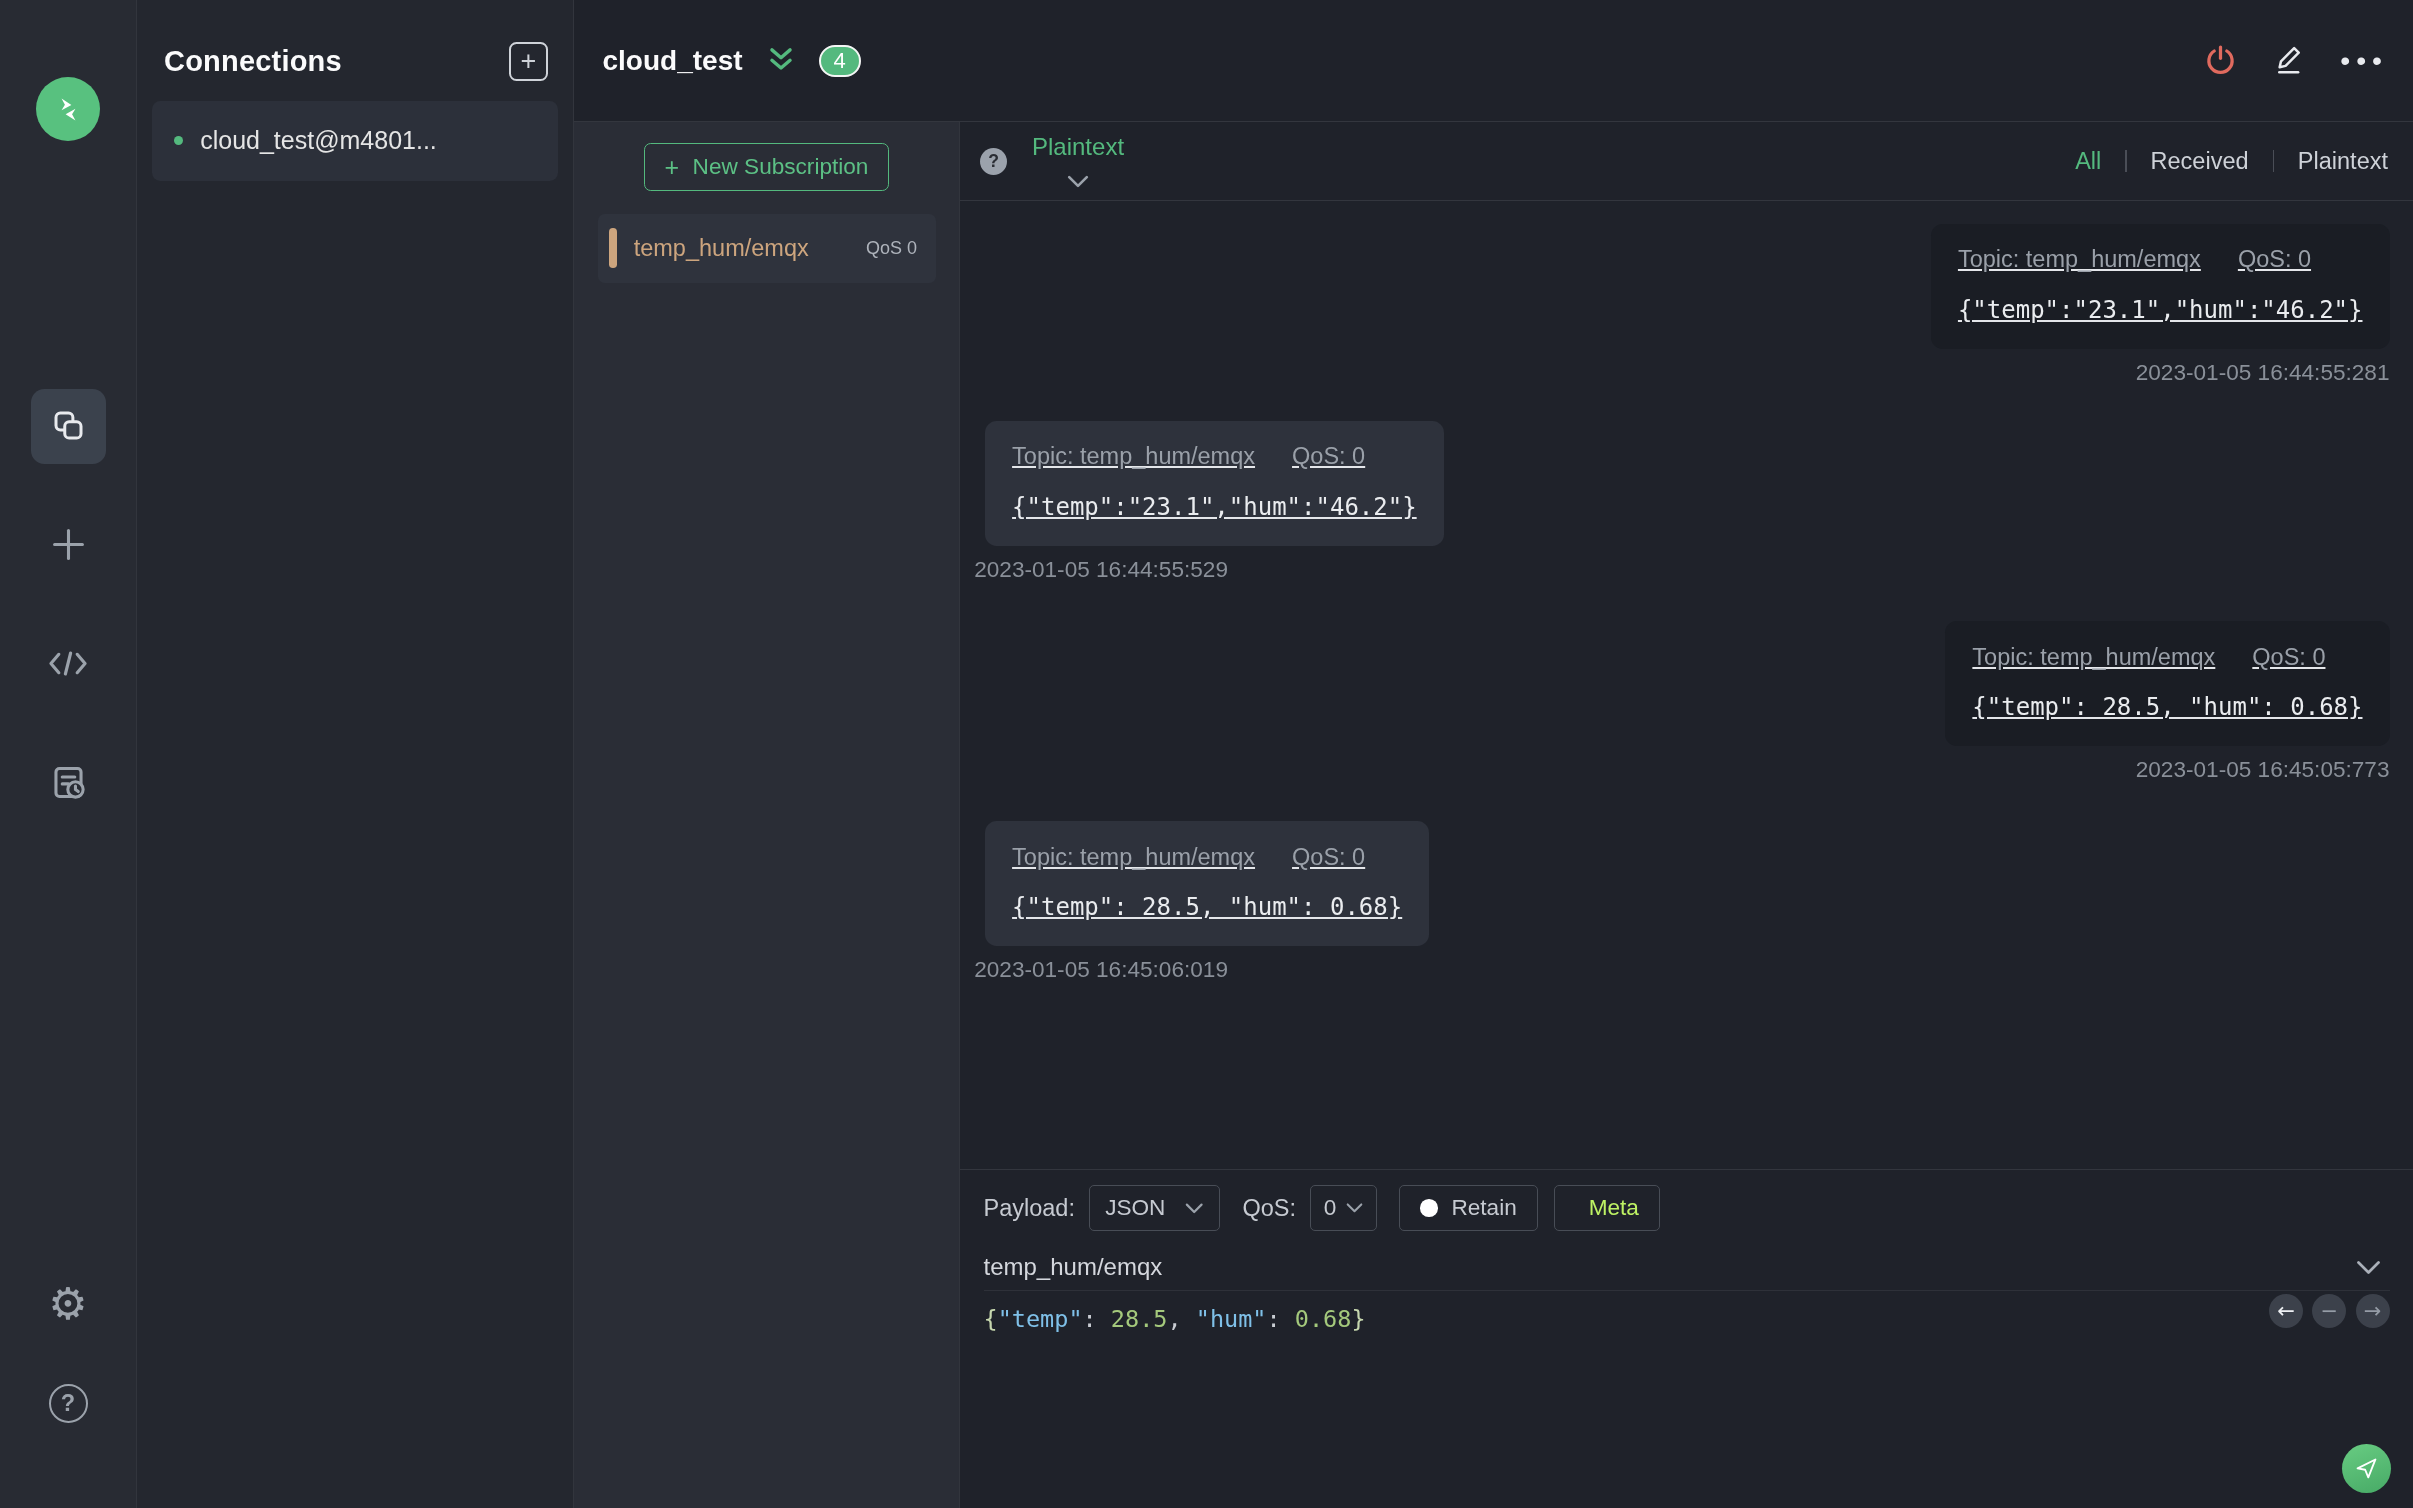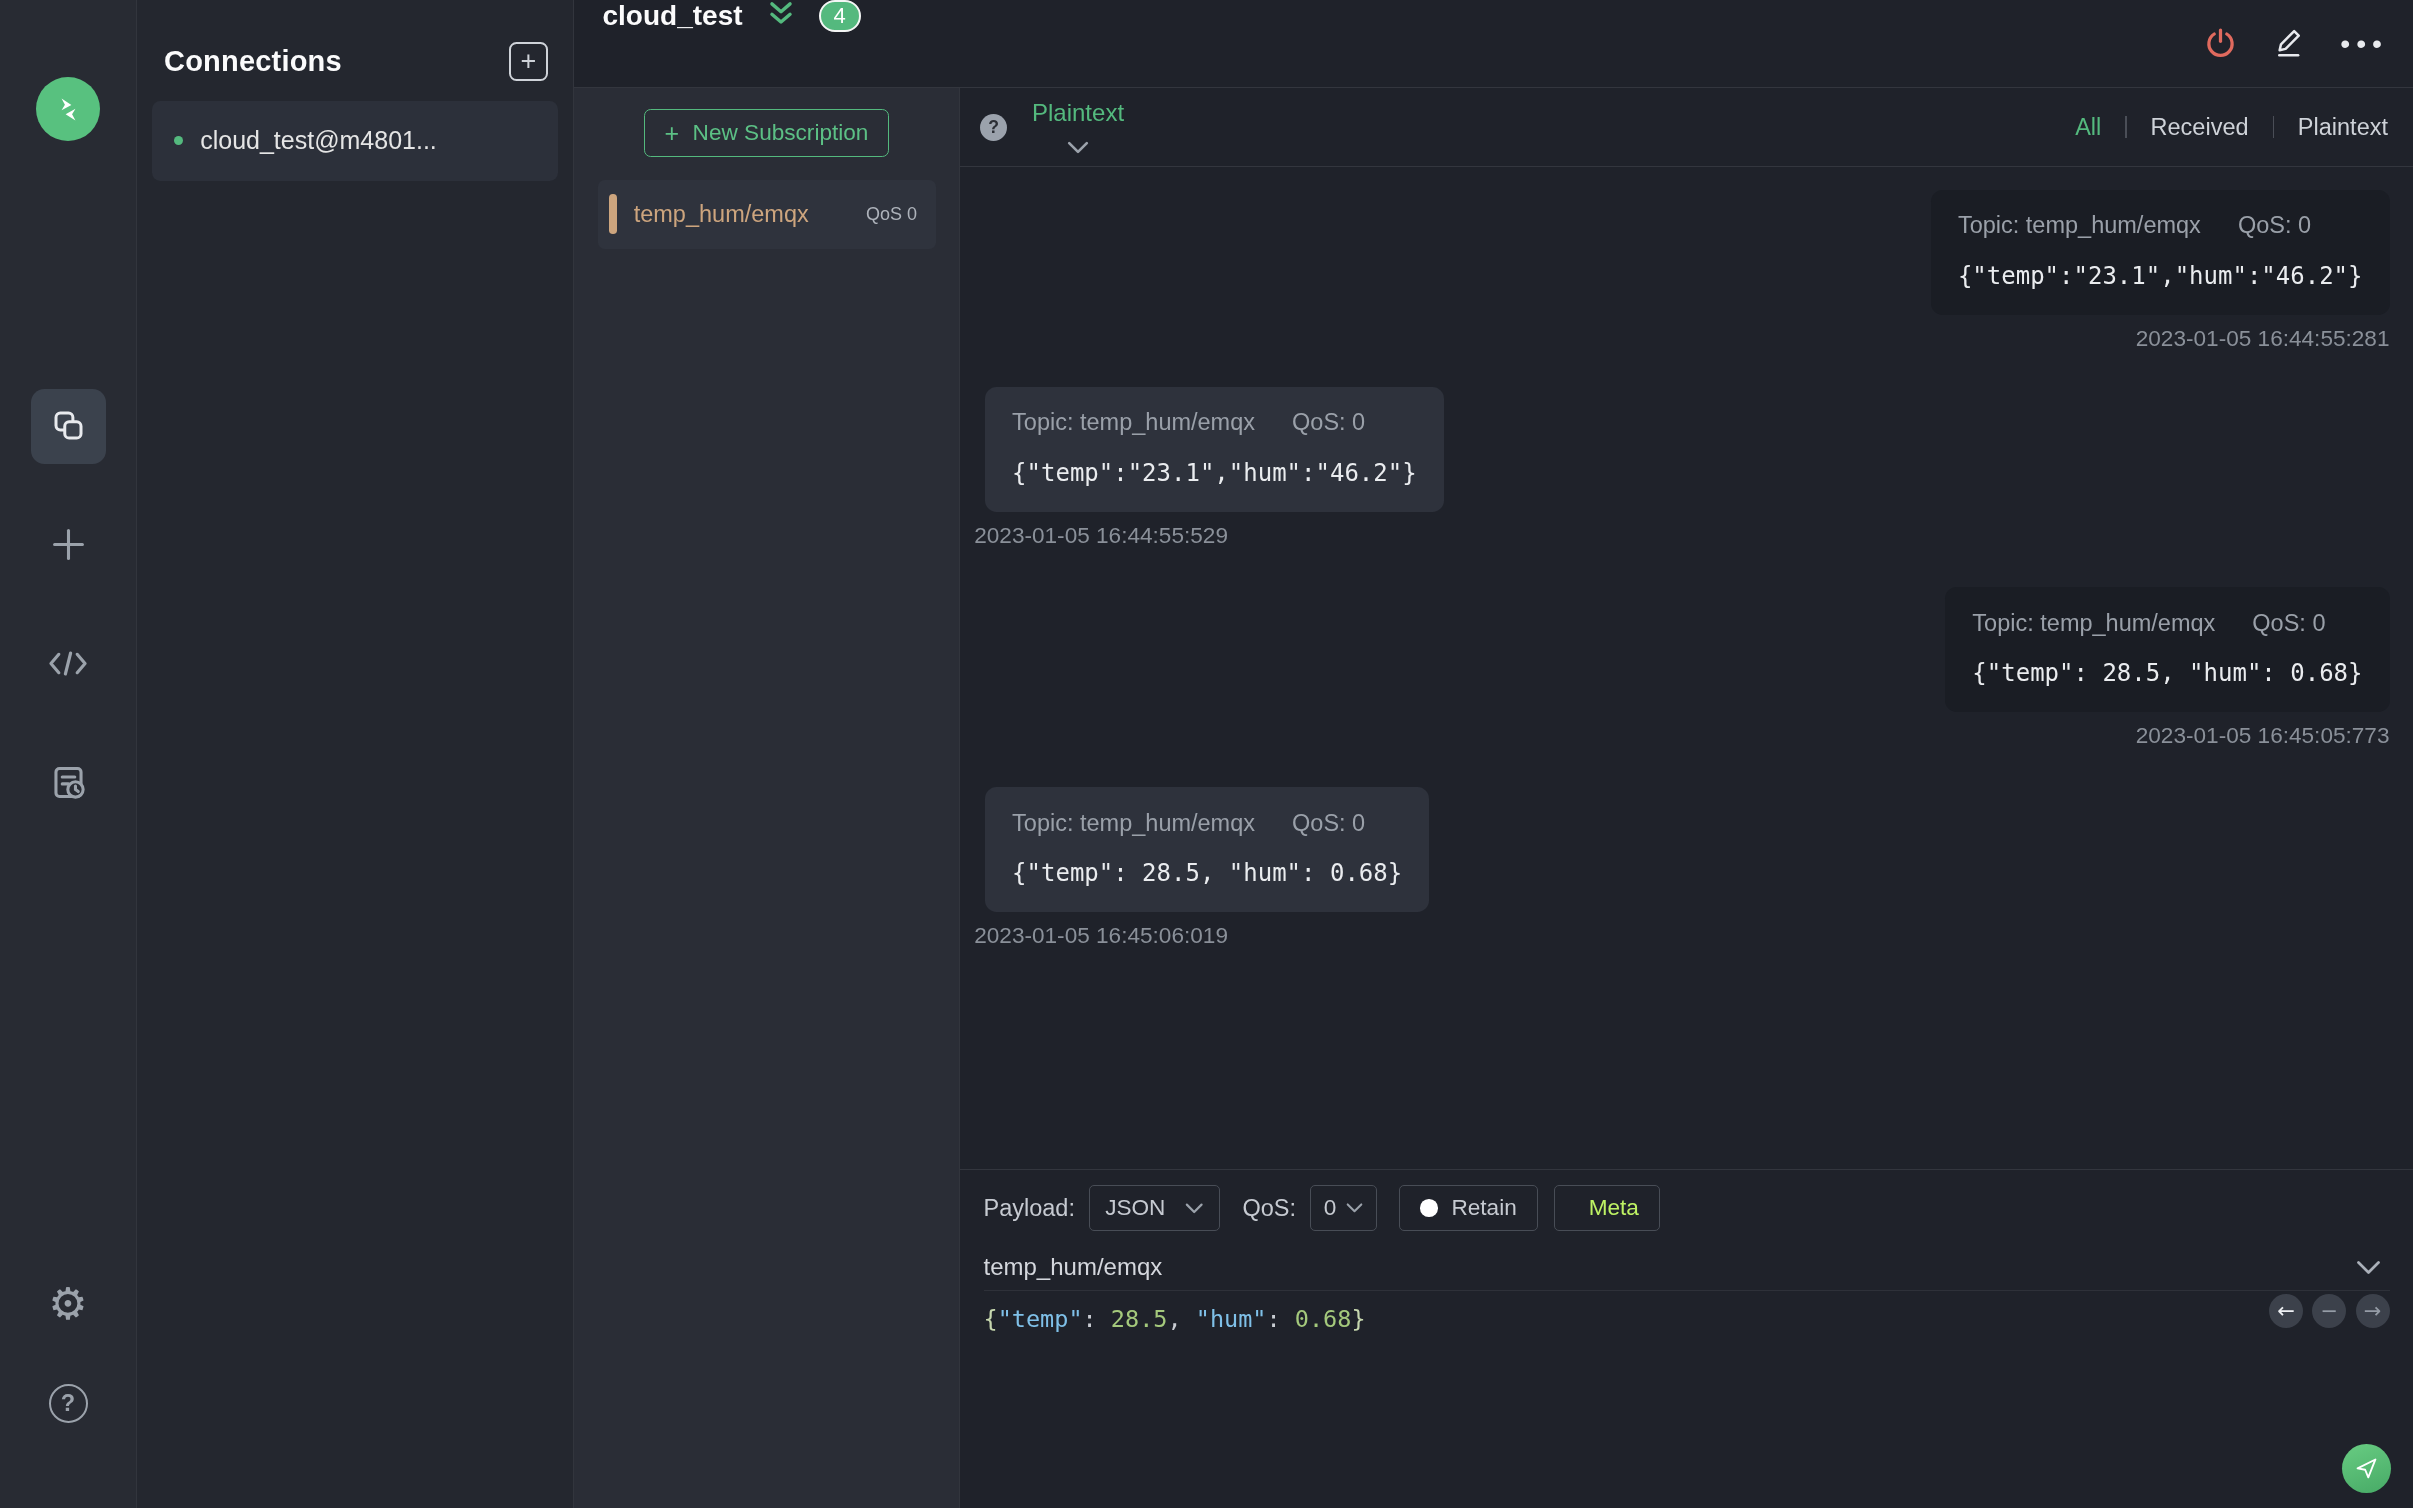--- a/index.html
+++ b/index.html
@@ -32,22 +32,22 @@
   .add-square { width:39px; height:39px; border:2.1px solid #cfd3d9; border-radius:7.5px;
                 background:transparent; color:#cfd3d9; font-size:27px; line-height:1;
                 display:flex; align-items:center; justify-content:center; cursor:pointer; }
   .connection-item { margin:1.7px 15px 0 15px; height:80px; background:#2c303a; border-radius:8.4px;
                      display:flex; align-items:center; padding:0 22px; cursor:pointer; }
   .status-dot { width:9.2px; height:9.2px; border-radius:50%; background:#54b97e; flex:none; }
   .connection-name { margin-left:17px; font-size:25px; color:#e5e5e5; }
 
   
   .main { flex:1; display:flex; flex-direction:column; min-width:0; }
-  .conn-header { height:88px; flex:none; border-bottom:0.8px solid #33363e;
-                 display:flex; padding:0 25px 0 28.5px; }
+  .conn-header { height:122px; flex:none; border-bottom:0.8px solid #33363e;
+                 display:flex; align-items:center; padding:0 25px 0 28.5px; }
   .conn-title { font-size:28px; font-weight:bold; color:#fbfbfc; }
   .dbl-chevron { margin-left:22px; display:flex; }
   .badge { margin-left:22px; min-width:42px; height:32px; padding:0 10px; border-radius:16px;
            background:#54b97e; border:2.1px solid #f4f6f5; color:#ffffff; font-size:22px;
            display:flex; align-items:center; justify-content:center; }
   .header-actions { margin-left:auto; display:flex; align-items:center; gap:35px; }
   .icon-btn { background:none; border:none; cursor:pointer; display:flex; align-items:center; }
   .dots { color:#e8eaee; font-size:28.5px; letter-spacing:5.9px; line-height:1; }
 
   .content { flex:1; display:flex; min-height:0; }
@@ -77,21 +77,21 @@
   .filters { margin-left:auto; display:flex; align-items:center; gap:24px; font-size:23.5px; }
   .filter { color:#ced2d8; cursor:pointer; }
   .filter.active { color:#54b97e; }
   .filter-sep { width:1.3px; height:22.6px; background:#4a4e57; }
 
   
   .msg-list { flex:1; min-height:0; padding:22.6px 23.5px 0 14.2px; display:flex; flex-direction:column; }
   .msg { display:flex; flex-direction:column; }
   .msg.received { align-items:flex-start; }
   .msg.published { align-items:flex-end; }
-  .msg-bubble-row { display:flex; align-items:center; max-width:62%; }
+  .msg-bubble-row { display:flex; align-items:center; max-width:62%;text-decoration:underline; }
   .msg-accent-bar { width:7.5px; border-radius:3.8px; background:#cda57e; margin:1.7px 0 17px 0; flex:none; }
   .bubble { border-radius:11.7px; padding:22.6px 27px 25px 27px; }
   .msg.received .bubble { background:#2e323c; margin-left:3.4px; }
   .msg.published .bubble { background:#1a1d24; }
   .bubble-meta { display:flex; gap:37px; font-size:23.5px; color:#9aa0a9; }
   .bubble-payload { margin-top:22.6px; font-family:"DejaVu Sans Mono", monospace;
                     font-size:24px; color:#eaecef; white-space:pre; }
   .msg-time { margin-top:11px; font-size:22.6px; color:#8a9099; }
   .mt-a { margin-top:0; } .mt-b { margin-top:35px; } .mt-c { margin-top:38px; }
 

